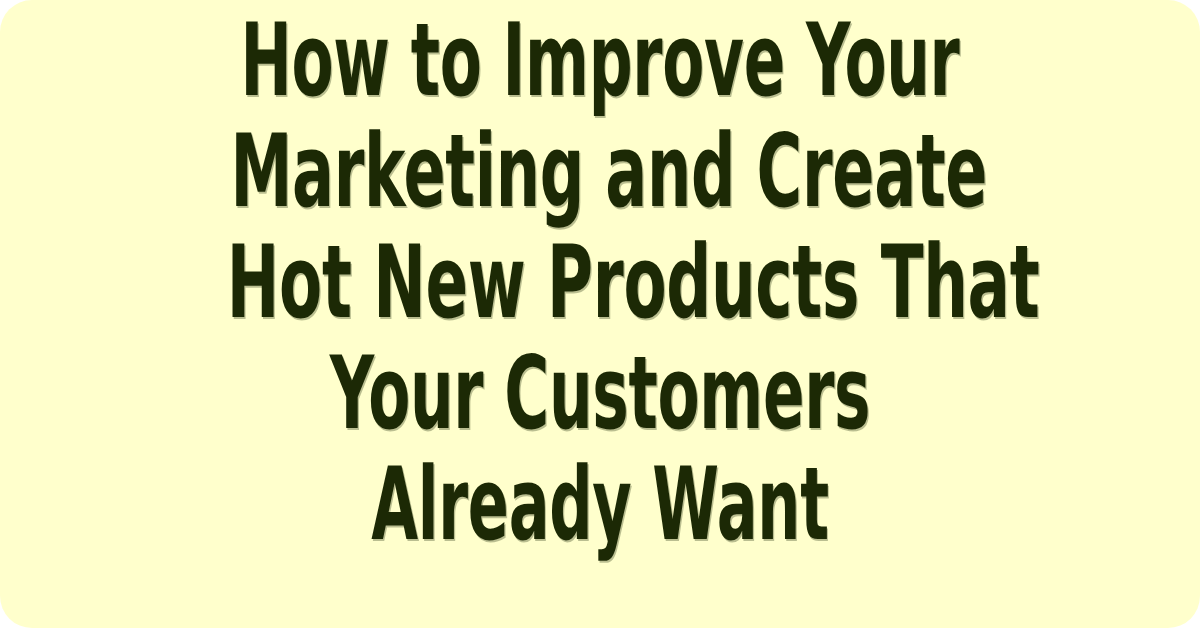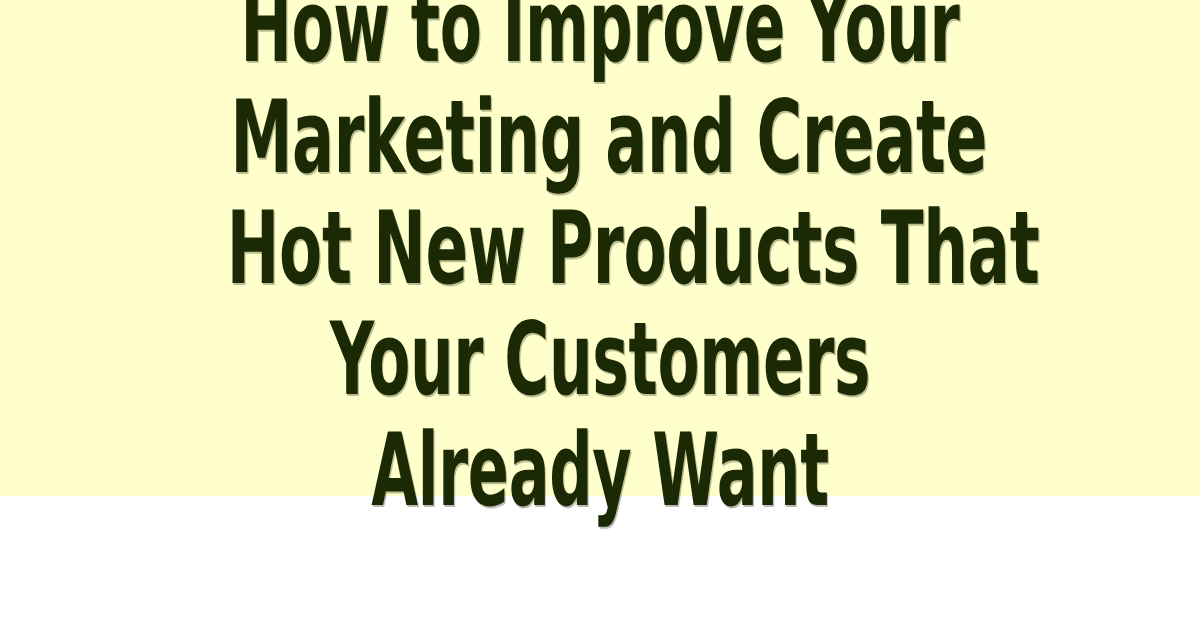--- a/index.html
+++ b/index.html
@@ -11,28 +11,29 @@
   body {
     width: 1200px;
     height: 630px;
     overflow: hidden;
     font-family: "Liberation Sans", sans-serif;
   }
 
   #poster {
     position: relative;
     width: 1200px;
-    height: 496px;
+    height: 628px;
     background: #ffffcc;
     display: flex;
     flex-direction: column;
     align-items: center;
-    justify-content: center;
+    justify-content: flex-end;
     box-sizing: border-box;
     padding: 0;
+    border-radius: 32px;
   }
 
   #headline {
     width: 1200px;
     text-align: center;
     color: #1c2905;
     
     font-family: "DejaVu Sans", "Liberation Sans", sans-serif;
     font-weight: 700;
     font-size: 101px;

